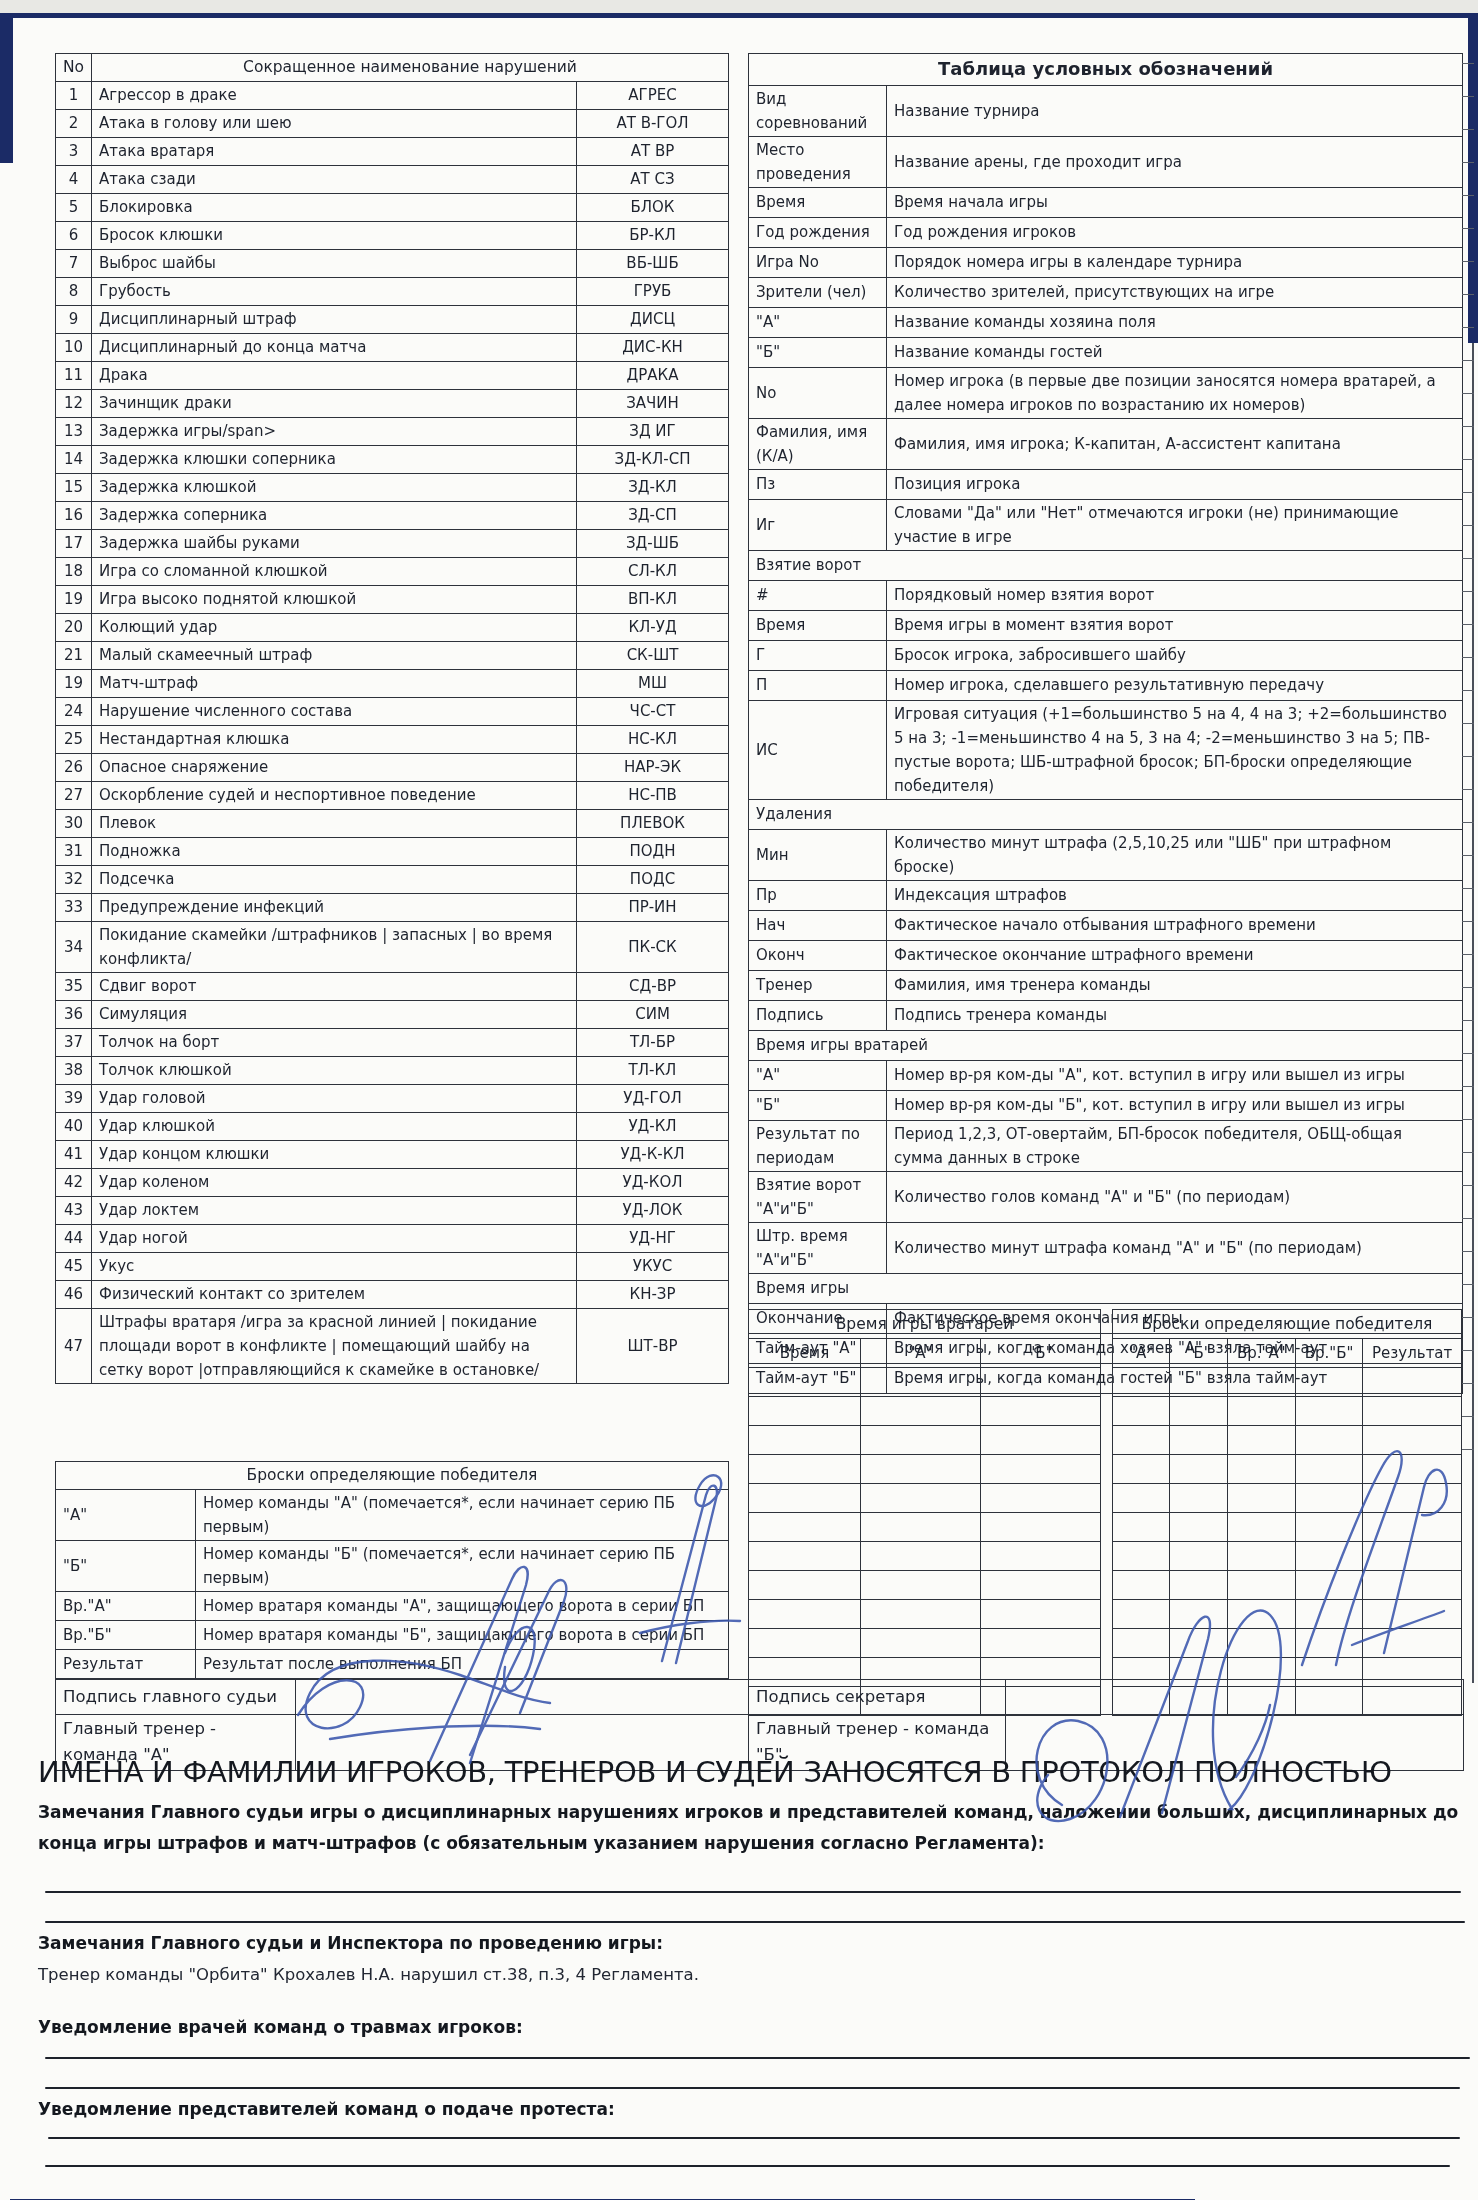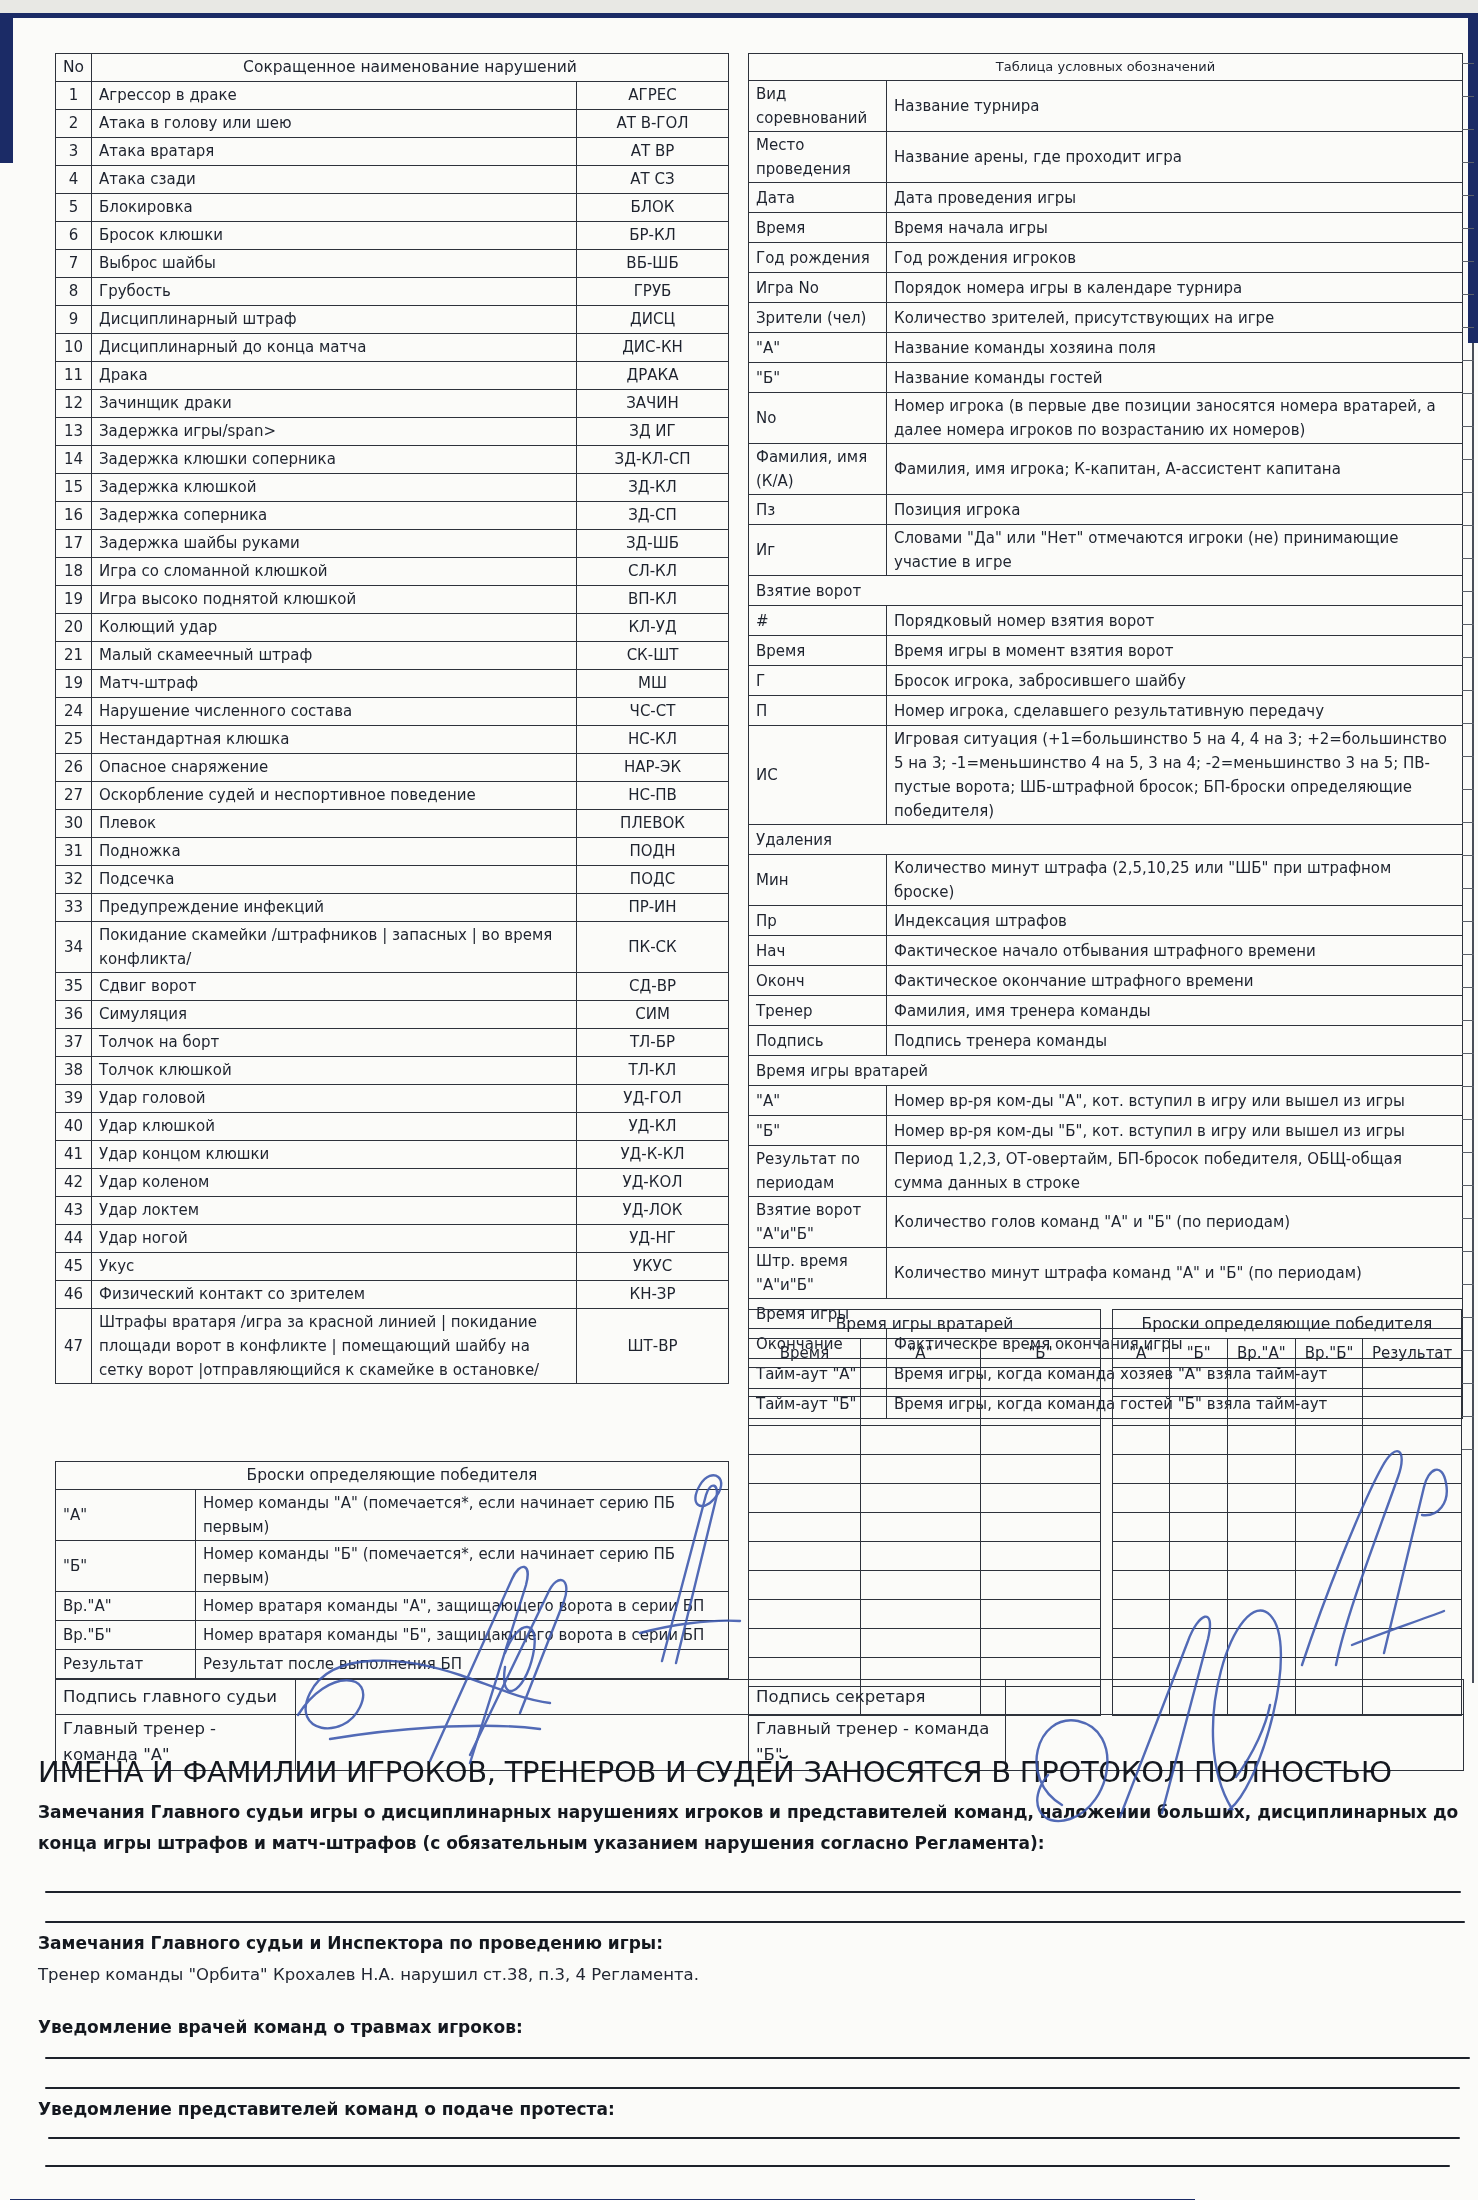--- a/index.html
+++ b/index.html
@@ -14,21 +14,21 @@
   th{text-align:center;}
   
   .violations{left:55px;top:40px;width:673px;}
   .violations td{height:25px;}
   .violations .no-cell{text-align:center;padding:1px 2px;}
   .violations .code-cell{text-align:center;}
   .violations th{height:23px;font-size:15.5px;}
   
   .legend{left:748px;top:40px;width:714px;}
   .legend td{height:27px;}
-  .legend th{height:24px;font-size:13px;}
+  .legend th{height:24px;font-size:18px;font-weight:bold;}
   .legend .section-cell{height:27px;}
   
   .grid .title-cell{height:26px;text-align:center;font-size:15.5px;}
   .grid th{height:26px;font-weight:400;}
   .grid td{height:26px;}
   .goalie-grid{left:748px;top:1296px;width:352px;}
   .shootout-grid{left:1112px;top:1296px;width:350px;}
   
   .shootout-legend{left:55px;top:1448px;width:673px;}
   .shootout-legend .title-cell{height:24px;text-align:center;font-size:15.5px;}
@@ -301,24 +301,20 @@
       </tr>
     </thead>
     <tbody id="legend-body">
         <tr>
           <td>Вид соревнований</td>
           <td>Название турнира</td>
         </tr>
         <tr>
           <td>Место проведения</td>
           <td>Название арены, где проходит игра</td>
-        </tr>
-        <tr>
-          <td>Дата</td>
-          <td>Дата проведения игры</td>
         </tr>
         <tr>
           <td>Время</td>
           <td>Время начала игры</td>
         </tr>
         <tr>
           <td>Год рождения</td>
           <td>Год рождения игроков</td>
         </tr>
         <tr>

